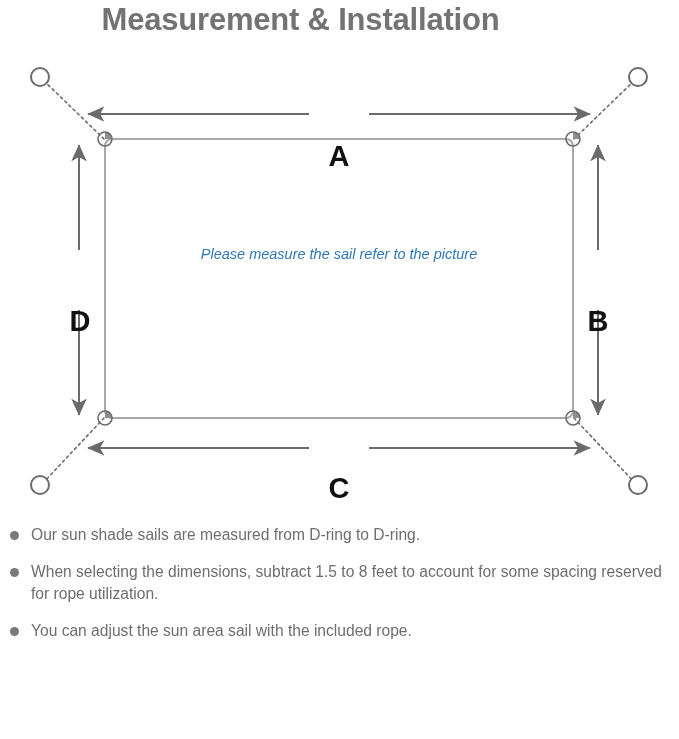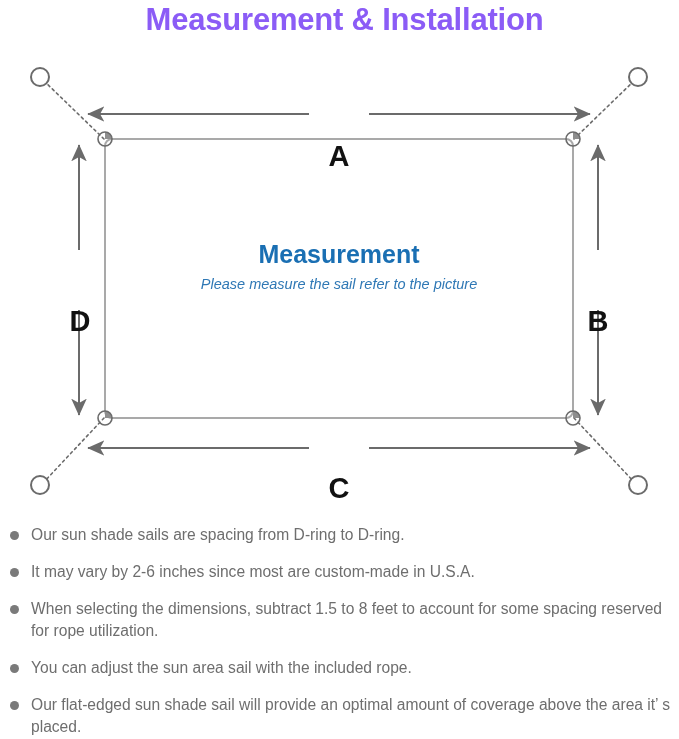--- a/index.html
+++ b/index.html
@@ -19,24 +19,23 @@
   #title {
     position: absolute;
     left: 0;
     top: 0;
     width: 601px;
     height: 44px;
     line-height: 40px;
     text-align: center;
     font-size: 31px;
     font-weight: bold;
-    color: #8b5cf6;
+    color: #737373;
     letter-spacing: -0.2px;
     white-space: nowrap;
-    margin-left: 44px;
   }
 
   
   #diagram {
     position: absolute;
     left: 0;
     top: 44px;
     width: 679px;
     height: 476px;
   }
@@ -172,44 +171,35 @@
       <line x1="79" y1="266" x2="79" y2="371" stroke="#6b6b6b" stroke-width="2" marker-end="url(#arrHead)"></line>
     </g>
 
     <g>
       <line x1="598" y1="206" x2="598" y2="101" stroke="#6b6b6b" stroke-width="2" marker-end="url(#arrHead)"></line>
       <line x1="598" y1="266" x2="598" y2="371" stroke="#6b6b6b" stroke-width="2" marker-end="url(#arrHead)"></line>
     </g>
   </svg>
 
   <div id="center-label">
-    <div id="center-title">Measurement</div>
     <div id="center-sub">Please measure the sail refer to the picture</div>
   </div>
 
   <div id="dim-a" class="dim-letter">A</div>
   <div id="dim-b" class="dim-letter">B</div>
   <div id="dim-c" class="dim-letter">C</div>
   <div id="dim-d" class="dim-letter">D</div>
 </div>
 
 <div id="notes">
   <div class="note">
     <span class="bullet"></span>
-    <span class="note-text">Our sun shade sails are spacing from D-ring to D-ring.</span>
-  </div>
-  <div class="note">
-    <span class="bullet"></span>
-    <span class="note-text">It may vary by 2-6 inches since most are custom-made in U.S.A.</span>
+    <span class="note-text">Our sun shade sails are measured from D-ring to D-ring.</span>
   </div>
   <div class="note">
     <span class="bullet"></span>
     <span class="note-text">When selecting the dimensions, subtract 1.5 to 8 feet to account for some spacing reserved for rope utilization.</span>
   </div>
   <div class="note">
     <span class="bullet"></span>
     <span class="note-text">You can adjust the sun area sail with the included rope.</span>
   </div>
-  <div class="note">
-    <span class="bullet"></span>
-    <span class="note-text">Our flat-edged sun shade sail will provide an optimal amount of coverage above the area it’ s placed.</span>
-  </div>
 </div>
 
 </body></html>

